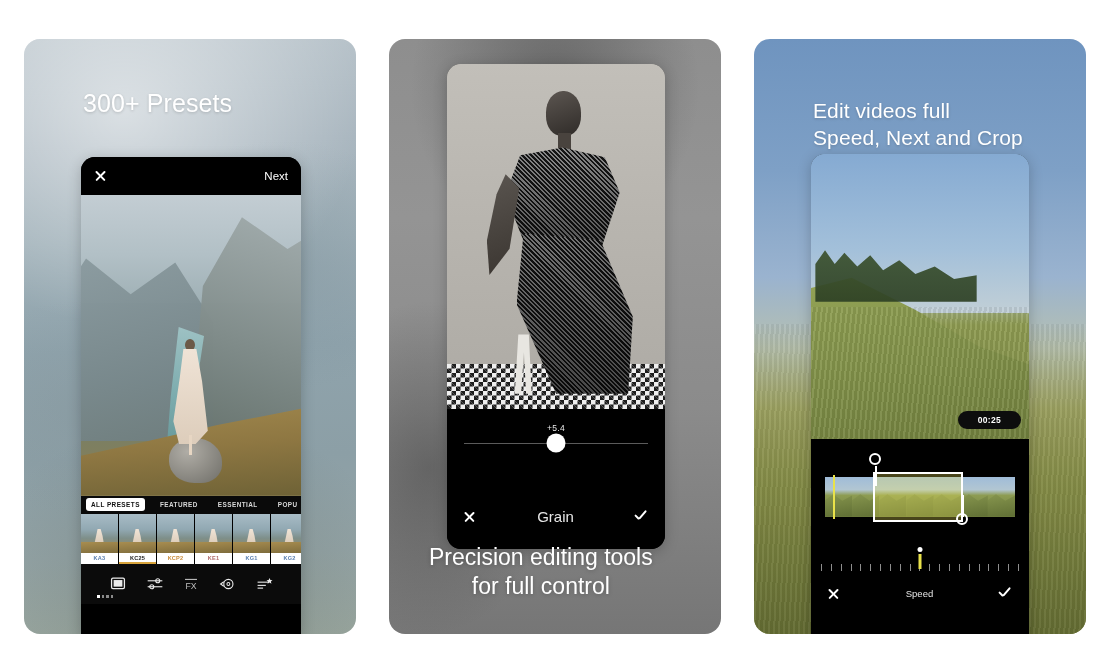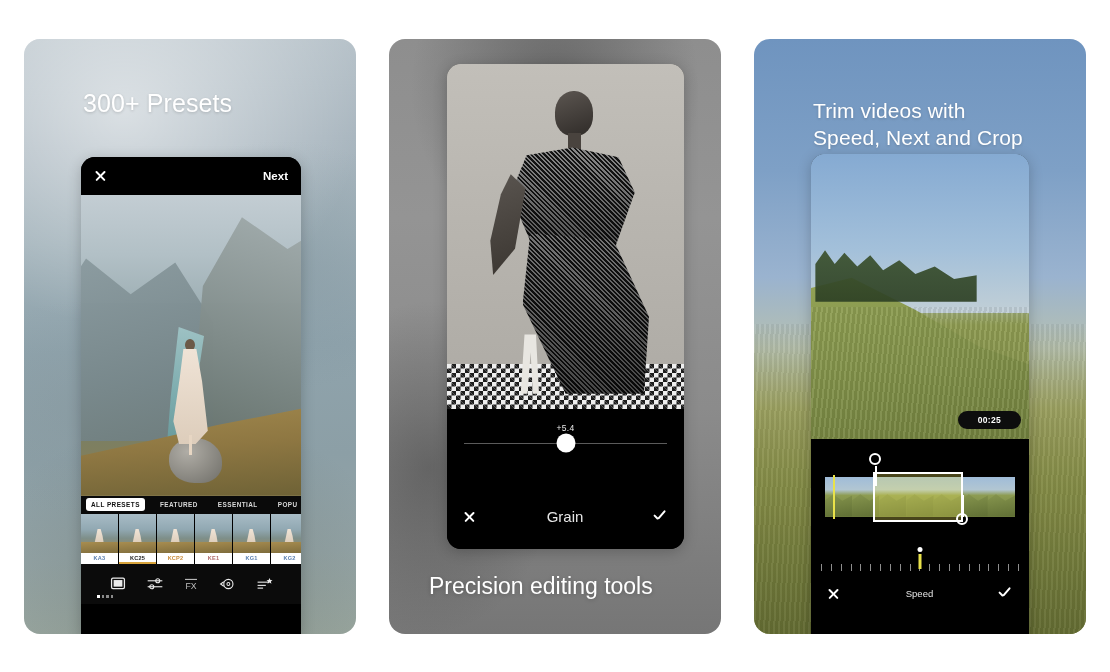--- a/index.html
+++ b/index.html
@@ -96,31 +96,31 @@
     position: absolute;
     border-radius: 14px;
     overflow: hidden;
     background: #000;
     z-index: 5;
     box-shadow: 0 3px 14px rgba(0,0,0,.22);
   }
   
   .phone-1 { left: 57px; top: 118px; width: 220px; height: 480px; border-radius: 14px 14px 0 0; }
   
-  .phone-2 { left: 58px; top: 25px; width: 237px; height: 485px; border-radius: 14px; }
+  .phone-2 { left: 58px; top: 25px; width: 218px; height: 485px; border-radius: 14px; }
   
   .phone-3 { left: 57px; top: 115px; width: 218px; height: 485px; border-radius: 14px 14px 0 0;}
 
   
   .p1-topbar {
     height: 38px; background: #000;
     display: flex; align-items: center; justify-content: space-between;
     padding: 0 13px;
   }
-  .p1-topbar .next { color: #fff; font-size: 11.5px; font-weight: 700; }
+  .p1-topbar .next { color: #fff; font-size: 11.5px; font-weight: 400; }
   .xicon { width: 13px; height: 13px; position: relative; display: inline-block; }
   .xicon::before, .xicon::after {
     content:""; position: absolute; left: 0; top: 6px;
     width: 13px; height: 1.7px; background: #fff; border-radius: 1px;
   }
   .xicon::before { transform: rotate(45deg); }
   .xicon::after  { transform: rotate(-45deg); }
 
   
   .p1-photo {
@@ -423,28 +423,29 @@
         <div class="p2-actions">
           <span class="xicon"></span>
           <span class="lab">Grain</span>
           <span class="chk"></span>
         </div>
       </div>
     </div>
 
     <div class="caption">
       <div>Precision editing tools</div>
+      <div>for full control</div>
     </div>
   </div>
 
   <div class="card">
     <div class="bg-sky"></div>
 
     <div class="headline h3">
-      <div>Trim videos with</div>
+      <div>Edit videos full</div>
       <div>Speed, Next and Crop</div>
     </div>
 
     <div class="phone phone-3">
       <div class="p3-video">
         <div class="hillsky"></div>
         <div class="hill"></div>
         <div class="trees"></div>
         <div class="blur"></div>
         <span class="badge-time">00:25</span>

